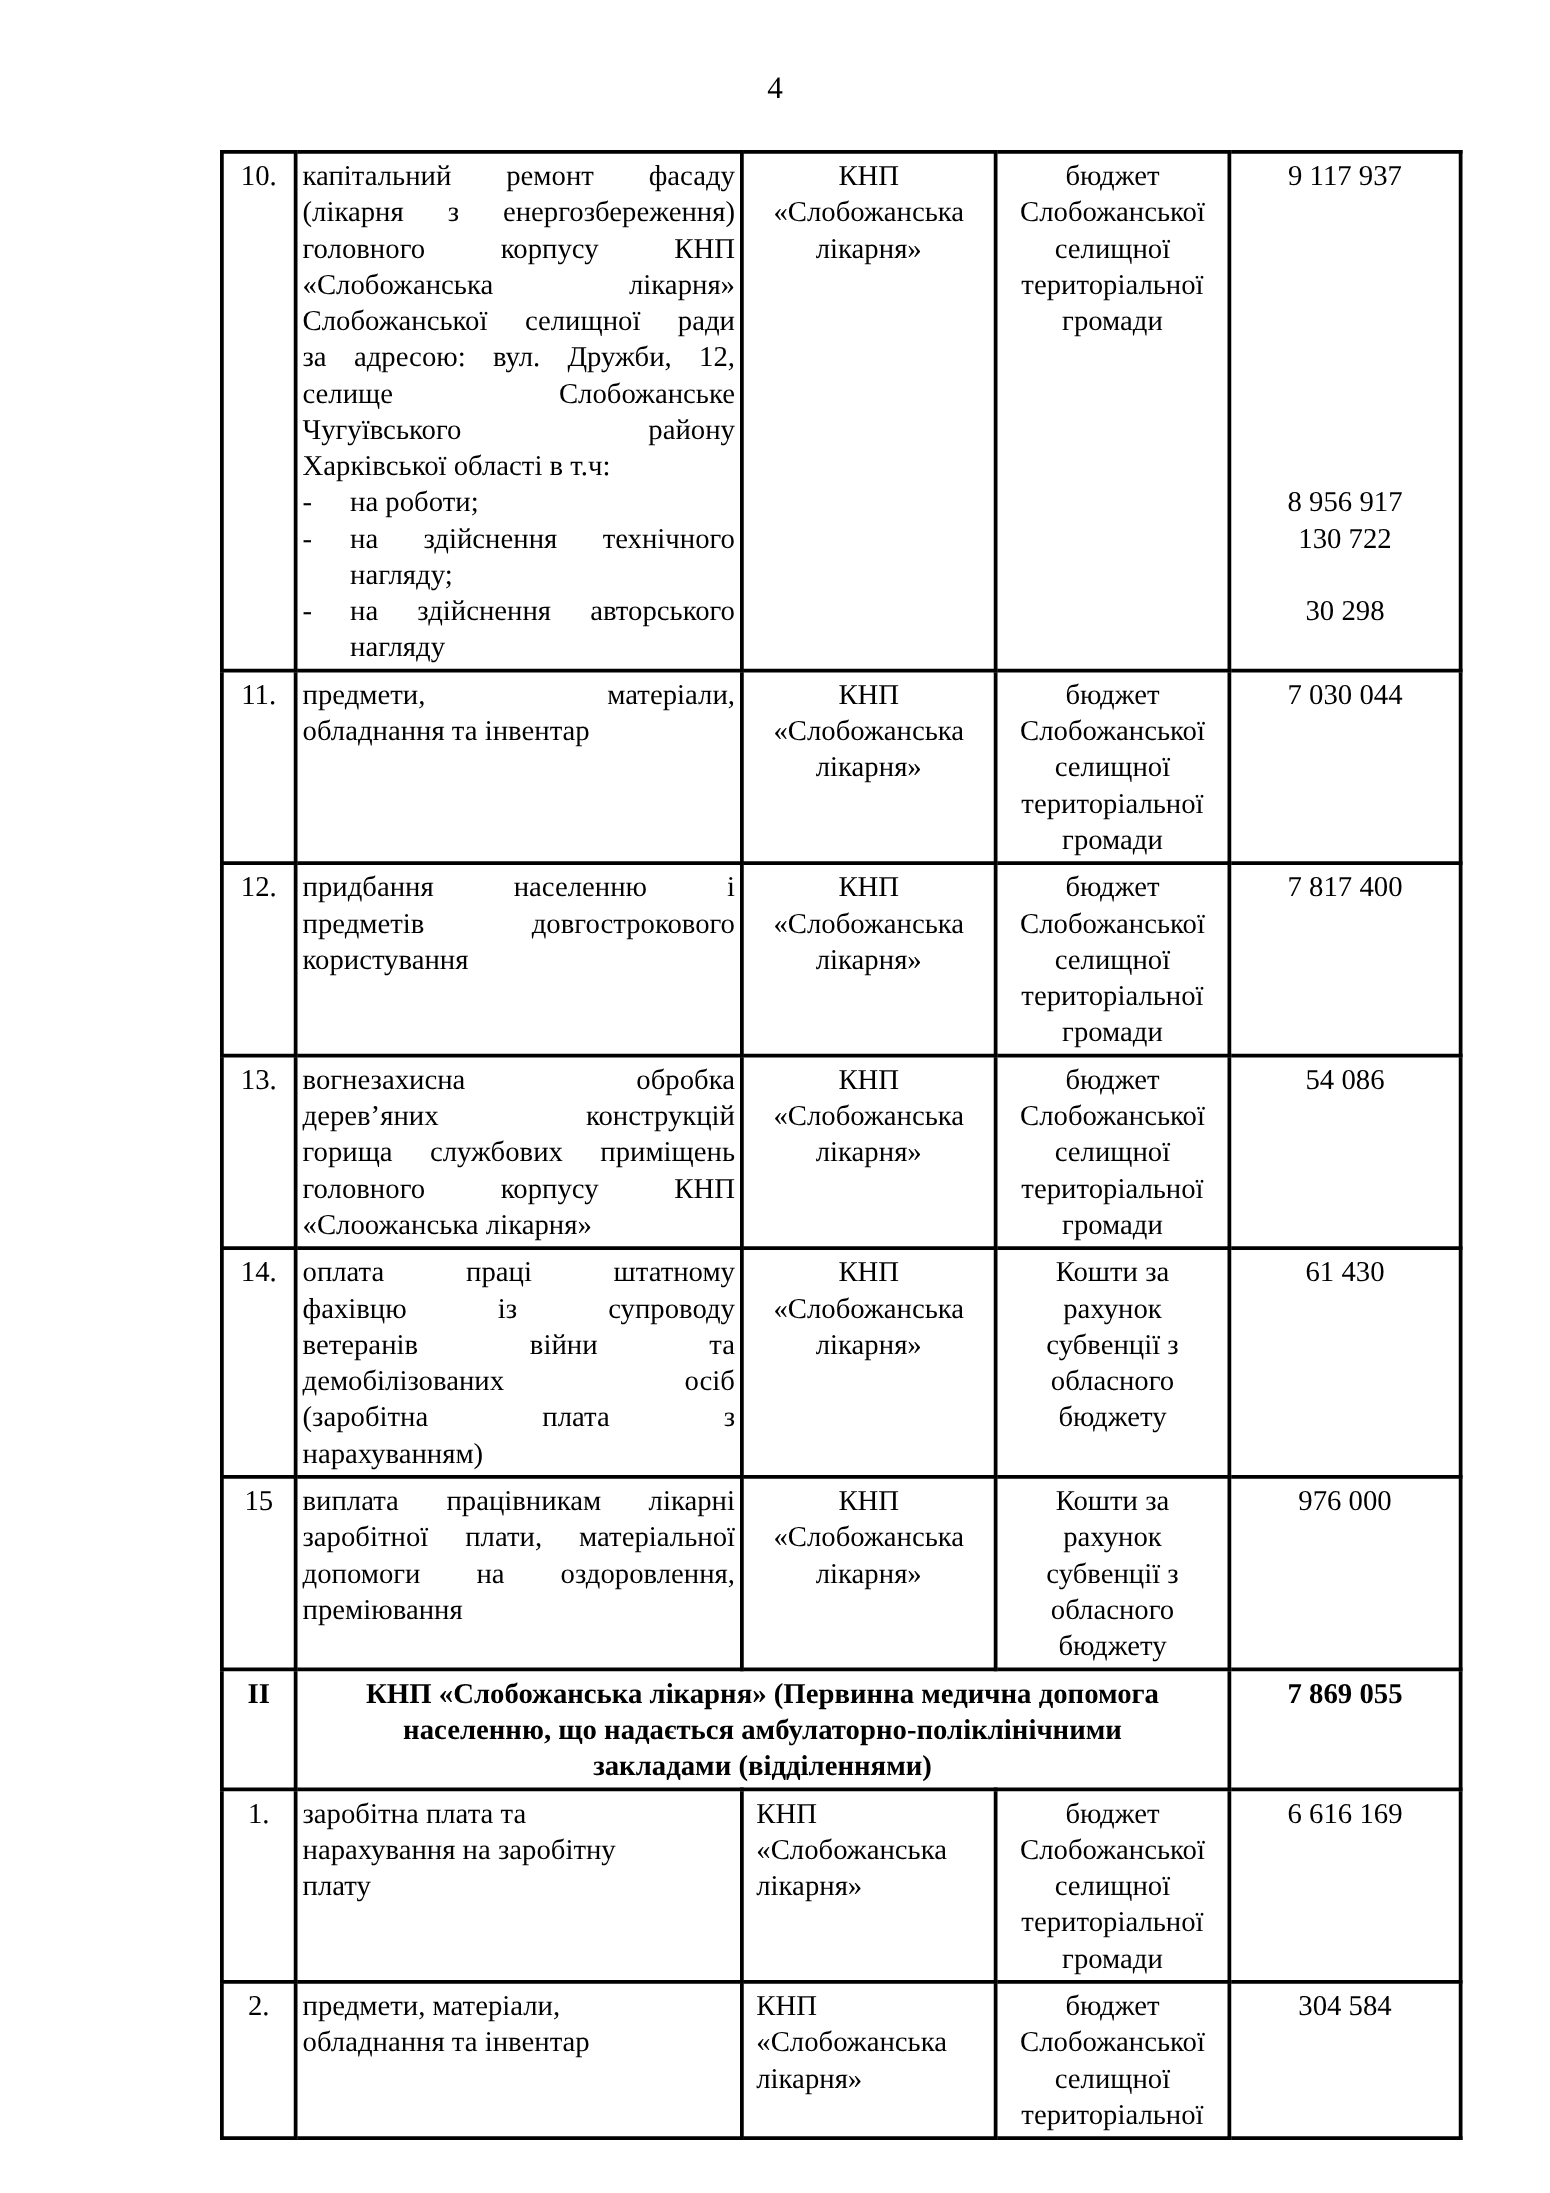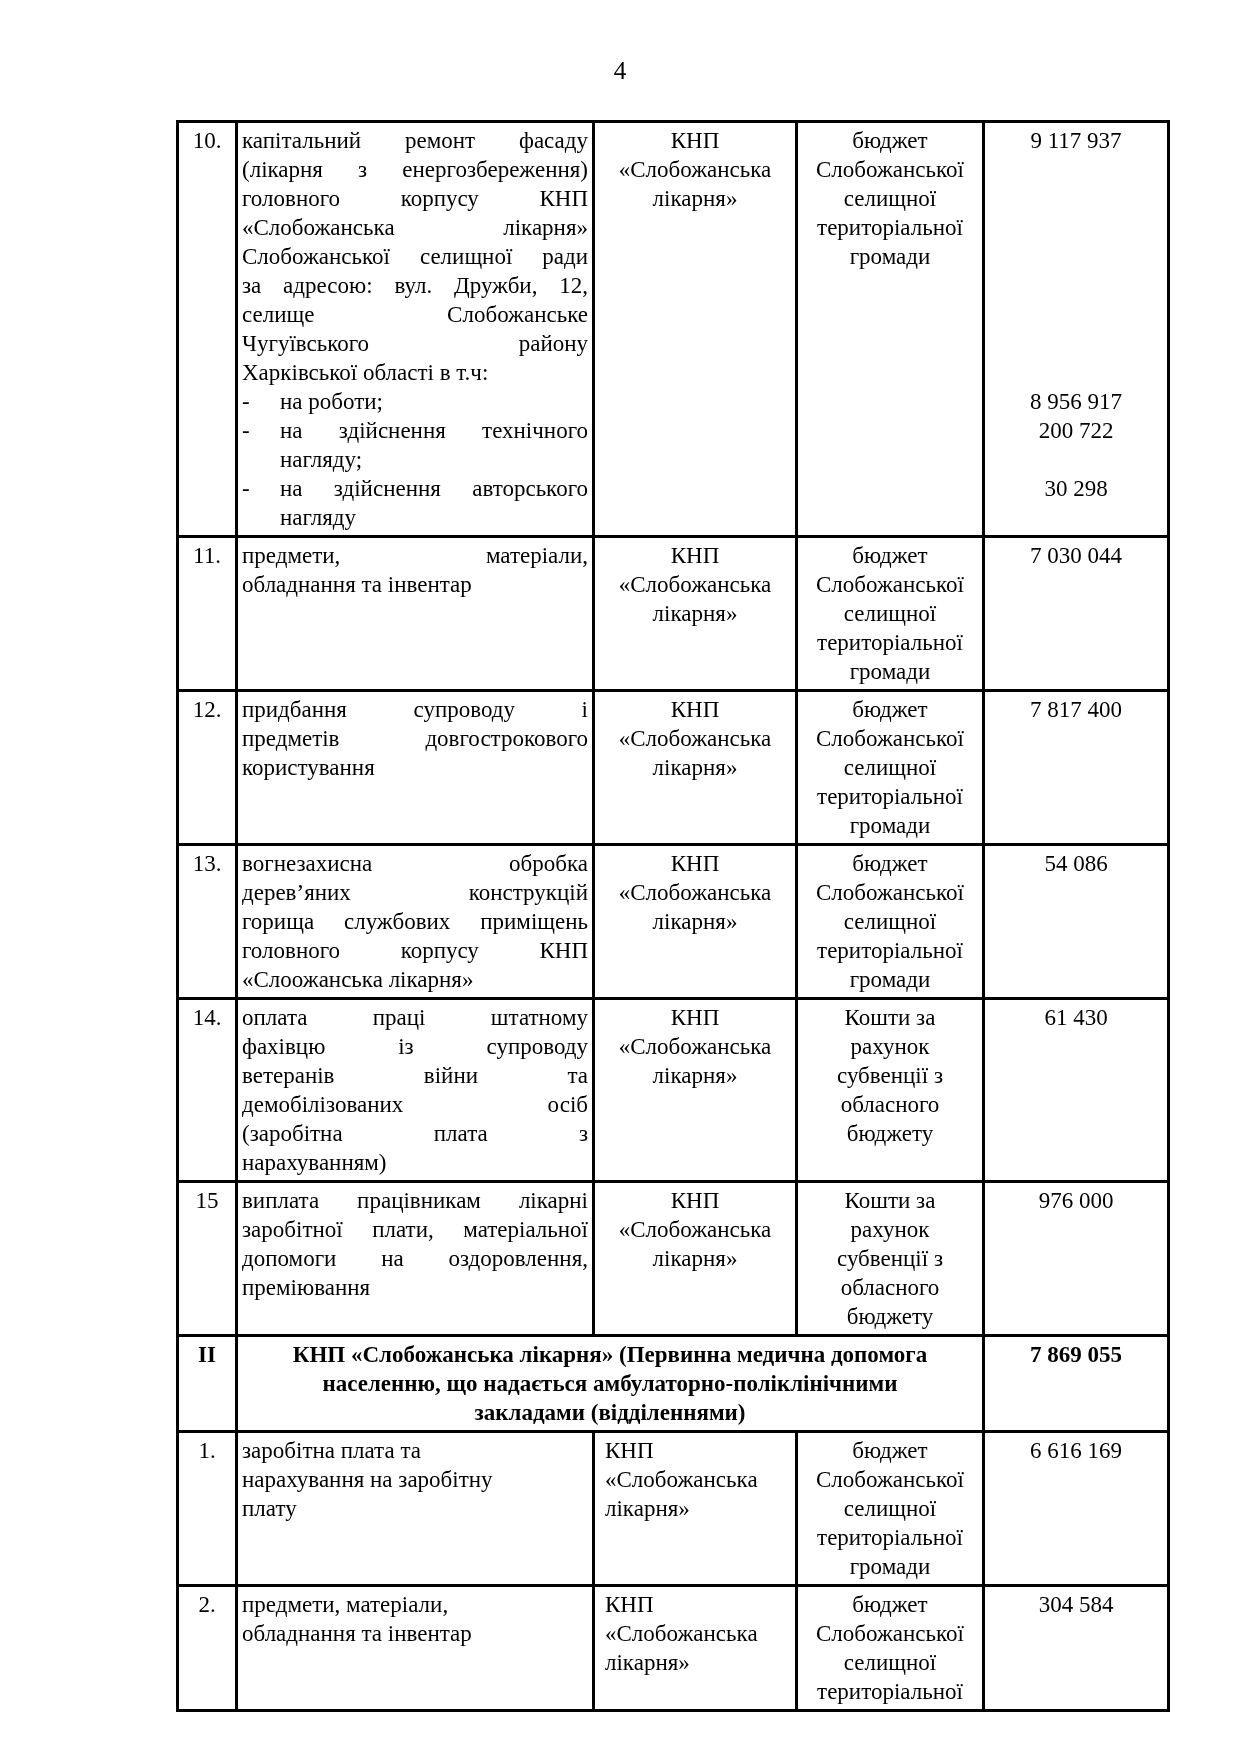--- a/index.html
+++ b/index.html
@@ -92,21 +92,21 @@
           <div class="ln">9 117 937</div>
           <div class="ln">&nbsp;</div>
           <div class="ln">&nbsp;</div>
           <div class="ln">&nbsp;</div>
           <div class="ln">&nbsp;</div>
           <div class="ln">&nbsp;</div>
           <div class="ln">&nbsp;</div>
           <div class="ln">&nbsp;</div>
           <div class="ln">&nbsp;</div>
           <div class="ln">8 956 917</div>
-          <div class="ln">200 722</div>
+          <div class="ln">130 722</div>
           <div class="ln">&nbsp;</div>
           <div class="ln">30 298</div>
         </td>
       </tr>
       <tr>
         <td class="num-cell">
           <div class="ln">11.</div>
         </td>
         <td class="desc-cell">
           <div class="ln stretch">предмети, матеріали,</div>
@@ -126,21 +126,21 @@
         </td>
         <td class="amount-cell">
           <div class="ln">7 030 044</div>
         </td>
       </tr>
       <tr>
         <td class="num-cell">
           <div class="ln">12.</div>
         </td>
         <td class="desc-cell">
-          <div class="ln stretch">придбання супроводу і</div>
+          <div class="ln stretch">придбання населенню і</div>
           <div class="ln stretch">предметів довгострокового</div>
           <div class="ln">користування</div>
         </td>
         <td class="org-cell">
           <div class="ln">КНП</div>
           <div class="ln">«Слобожанська</div>
           <div class="ln">лікарня»</div>
         </td>
         <td class="source-cell">
           <div class="ln">бюджет</div>

